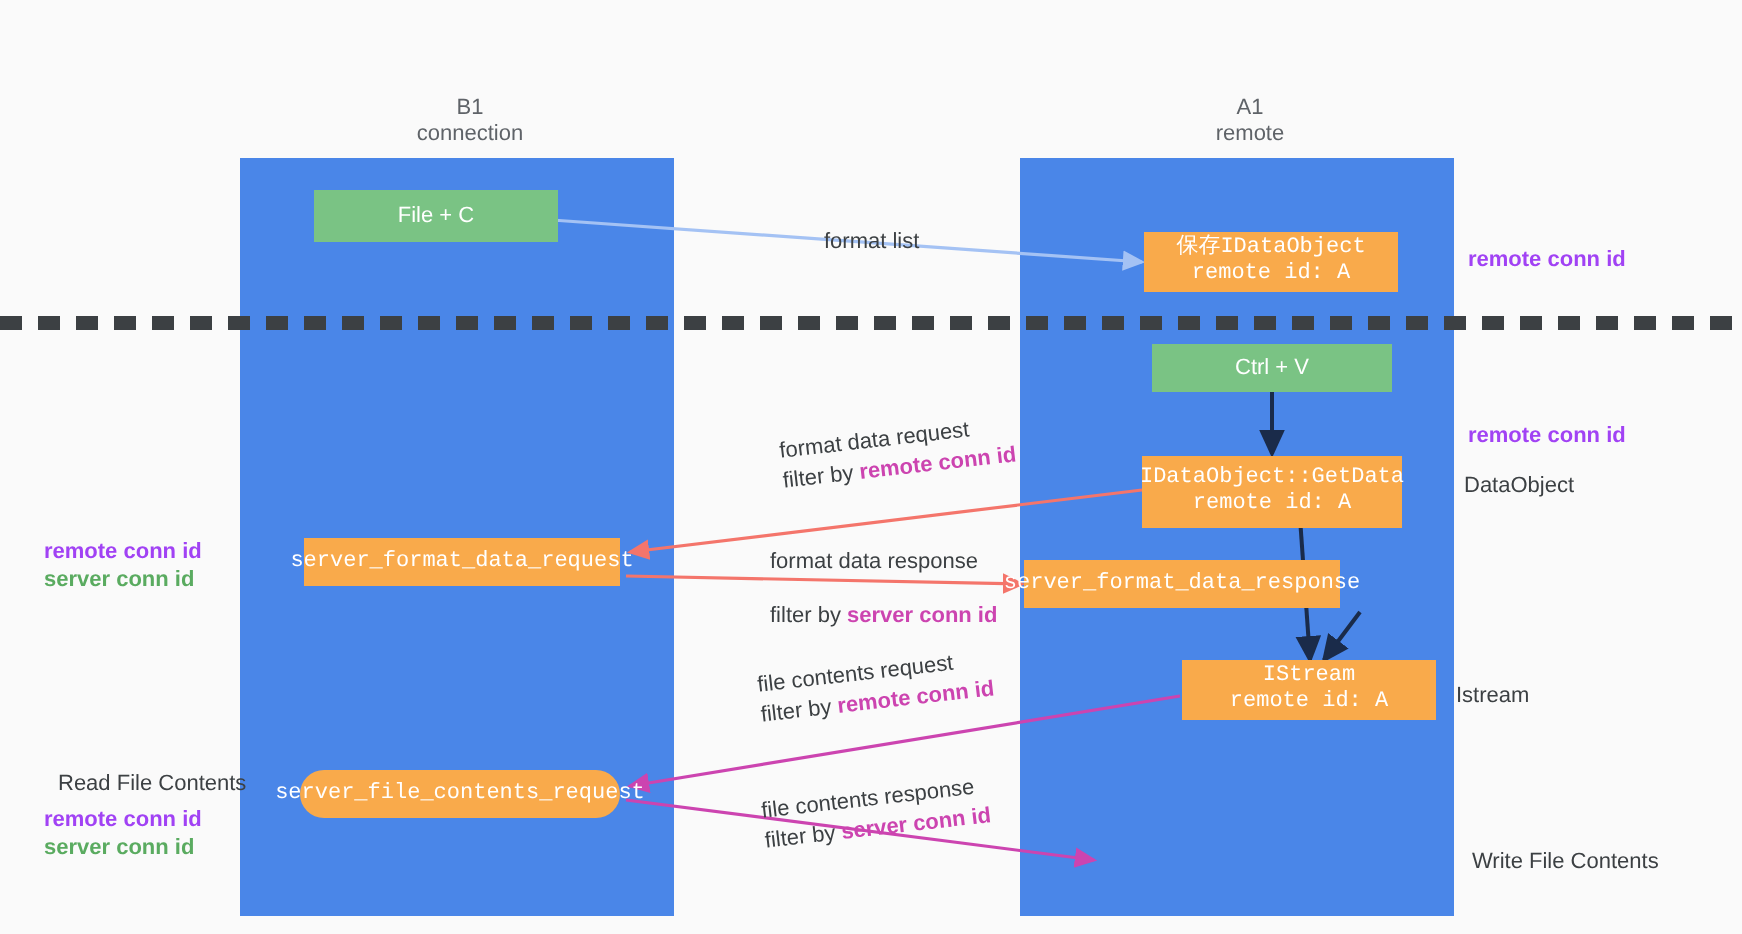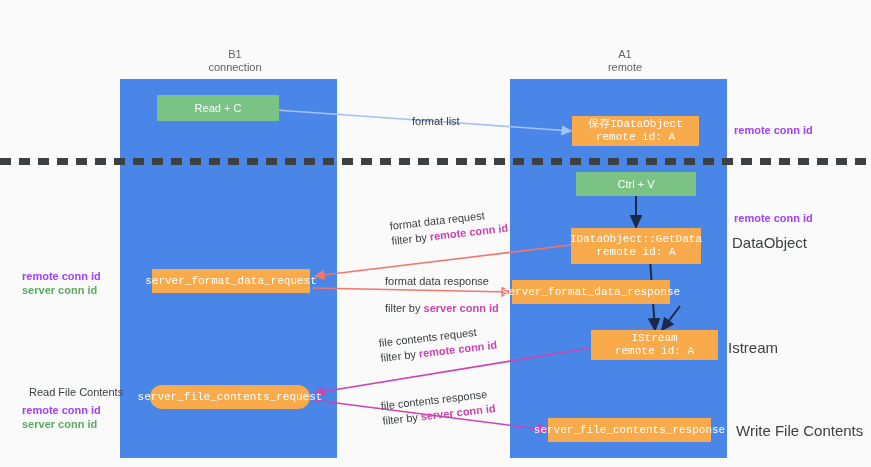--- a/index.html
+++ b/index.html
@@ -54,21 +54,21 @@
 
   
   .elabel {
     position: absolute; font-size: 11px; line-height: 15px;
     color: #3c4043; white-space: nowrap; transform-origin: left top;
   }
   .elabel b { font-weight: bold; }
   .elabel .magenta { color: #cc44b0; }
 
   
-  .cap { position: absolute; font-size: 15px; line-height: 14px; color: #3c4043; }
+  .cap { position: absolute; font-size: 11px; line-height: 14px; color: #3c4043; }
 
   svg.edges { position: absolute; left: 0; top: 0; width: 871px; height: 467px; pointer-events: none; }
 </style>
 </head>
 <body>
 
 <div id="stage">
 
 
   <div class="col-head" style="left:120px; top:48px; width:230px;">
@@ -112,21 +112,21 @@
     <path d="M680,306 L662,330" stroke="#1a2b4a" stroke-width="2" fill="none" marker-end="url(#ar-dark)"></path>
 
     <path d="M590,348 L315,393" stroke="#cc44b0" stroke-width="1.6" fill="none" marker-end="url(#ar-magenta)"></path>
 
     <path d="M313,400 L547,430" stroke="#cc44b0" stroke-width="1.6" fill="none" marker-end="url(#ar-magenta)"></path>
   </svg>
 
   <div class="dashed-sep"></div>
 
   <div class="node green" style="left:157px; top:95px; width:122px; height:26px;">
-    <div>Read + C</div>
+    <div>File + C</div>
   </div>
 
   <div class="node orange" style="left:572px; top:116px; width:127px; height:30px;">
     <div>保存IDataObject</div>
     <div class="l2">remote id: A</div>
   </div>
 
   <div class="node green" style="left:576px; top:172px; width:120px; height:24px;">
     <div>Ctrl + V</div>
   </div>
@@ -146,23 +146,20 @@
 
   <div class="node orange" style="left:591px; top:330px; width:127px; height:30px;">
     <div>IStream</div>
     <div class="l2">remote id: A</div>
   </div>
 
   <div class="node orange" style="left:150px; top:385px; width:160px; height:24px;border-radius:12px;">
     <div>server_file_contents_request</div>
   </div>
 
-  <div class="node orange" style="left:548px; top:418px; width:163px; height:24px;">
-    <div>server_file_contents_response</div>
-  </div>
 
   <div class="elabel" style="left:412px; top:100px;margin-top:14px;">
     <div>format list</div>
   </div>
 
   <div class="elabel" style="left:389px; top:219px; transform: rotate(-6.5deg);">
     <div>format data request</div>
     <div><span>filter by </span><b class="magenta">remote conn id</b></div>
   </div>
 

